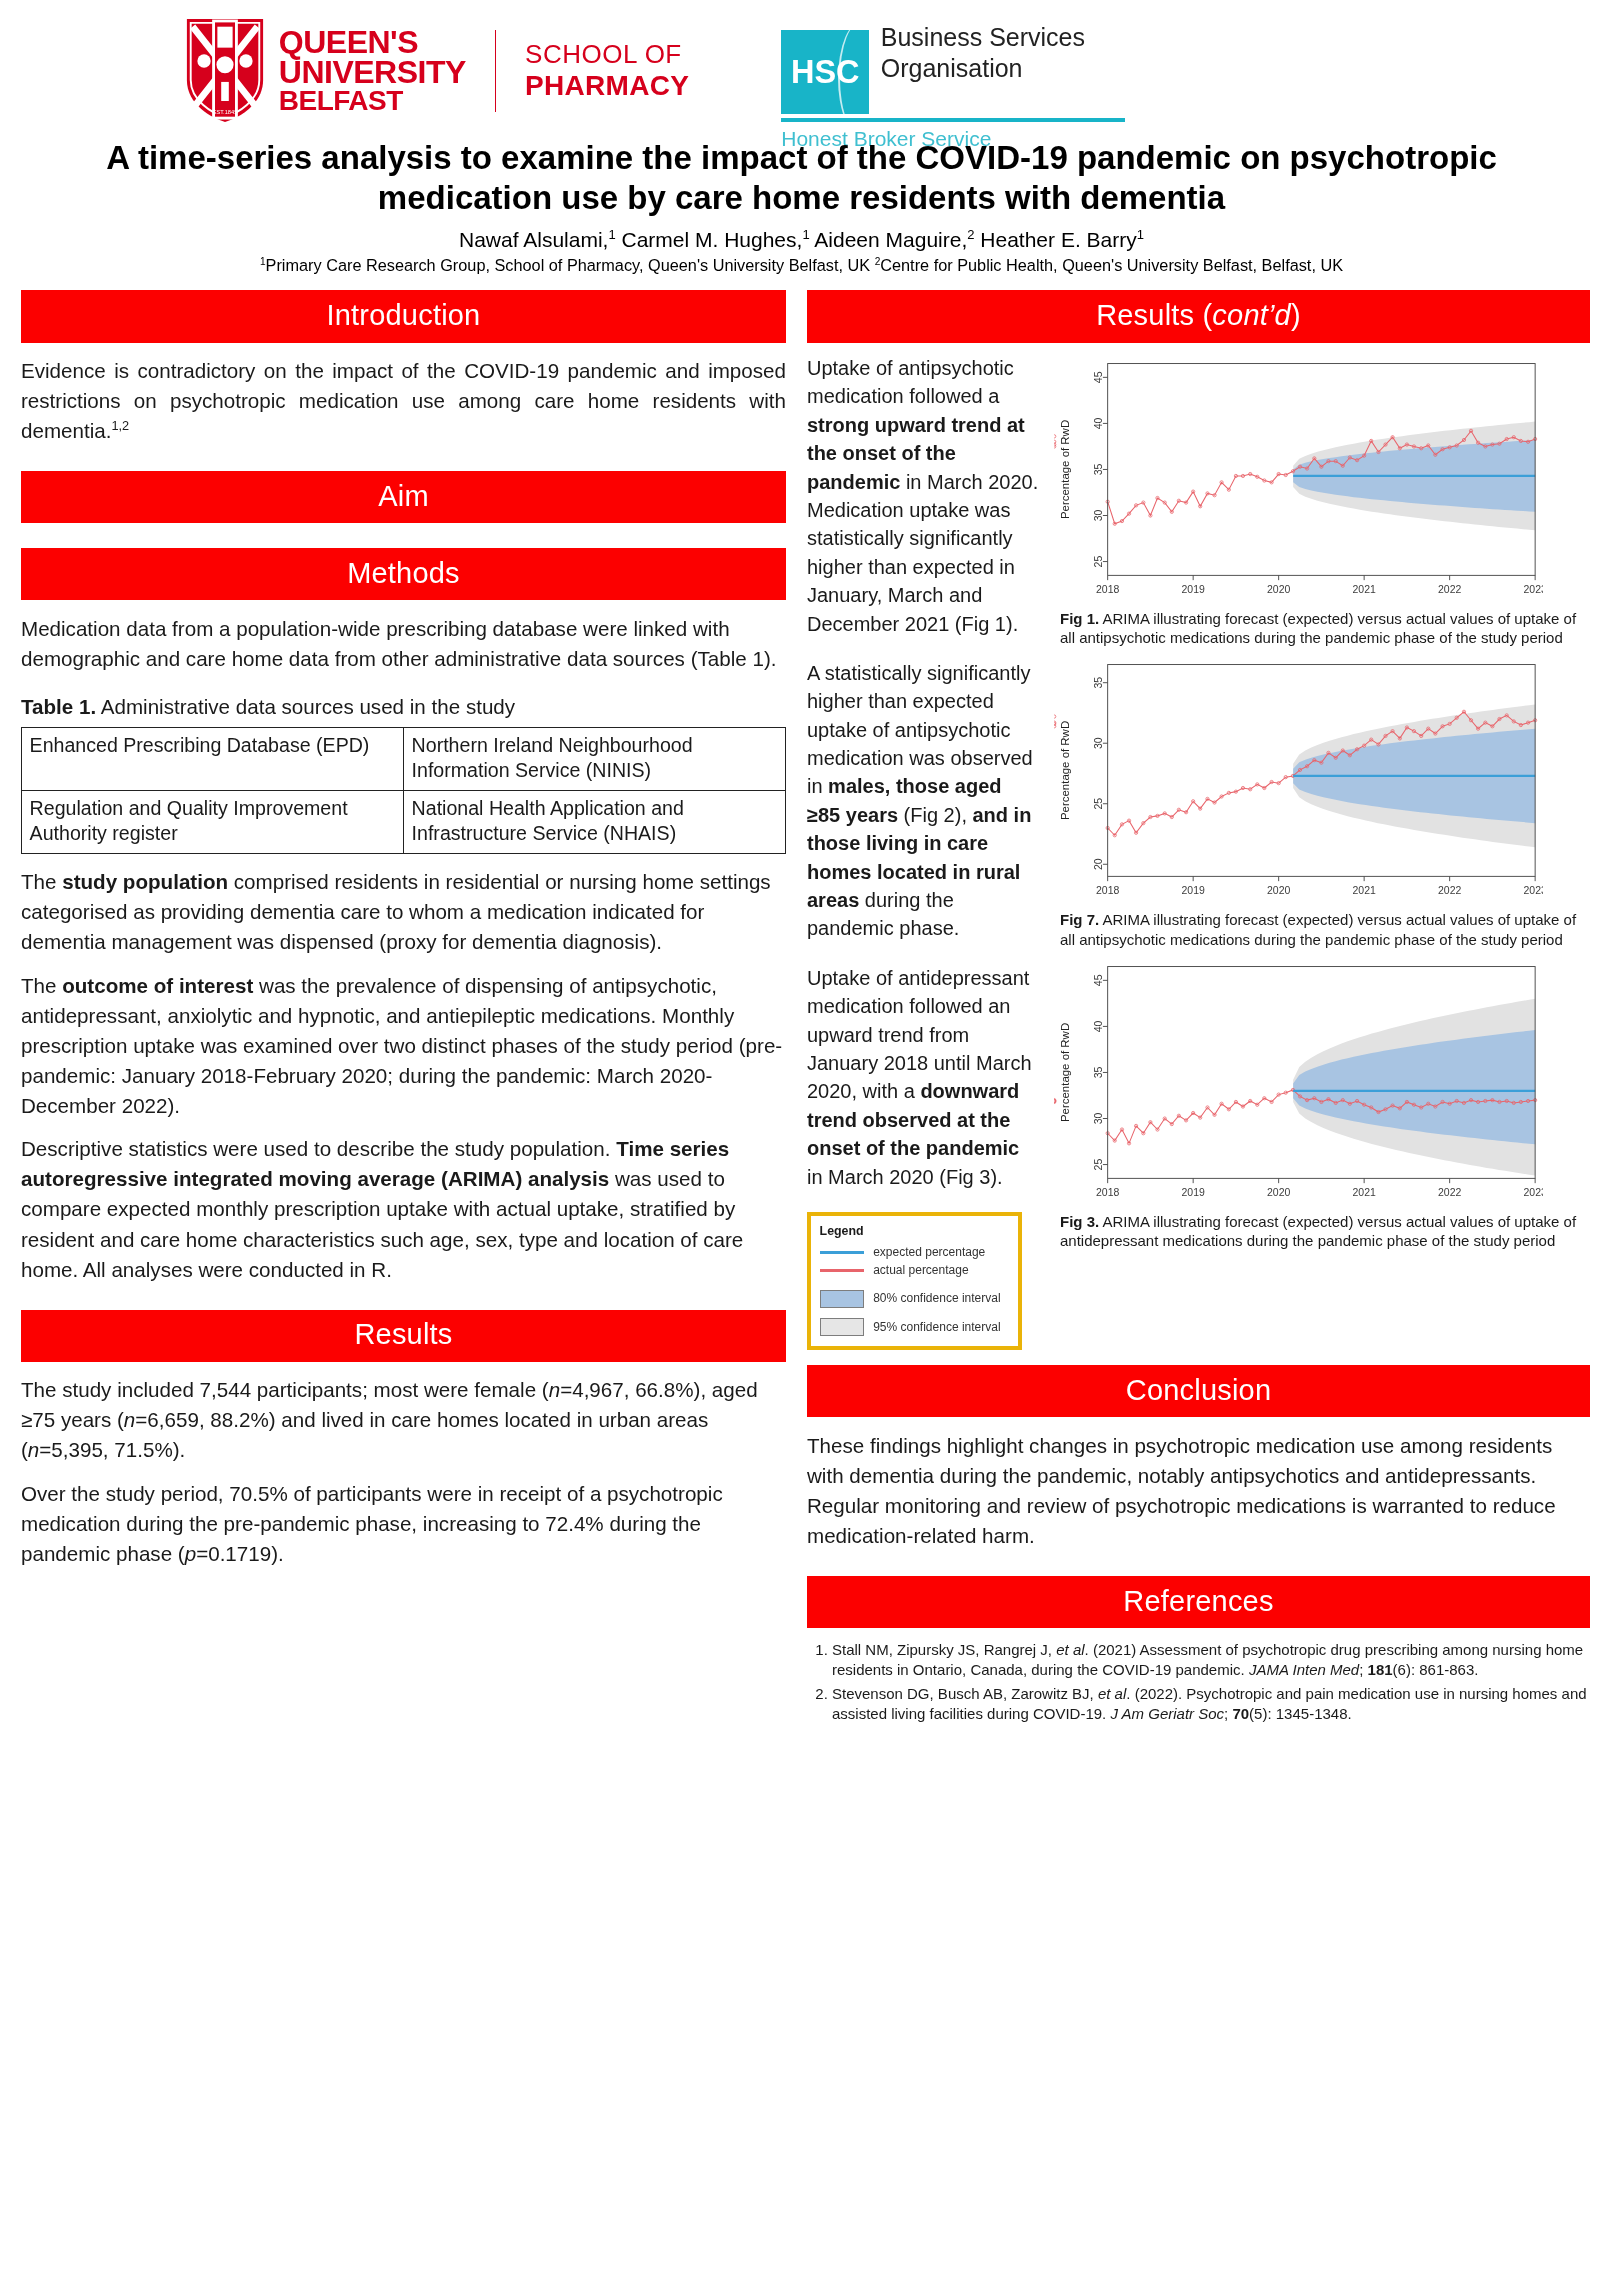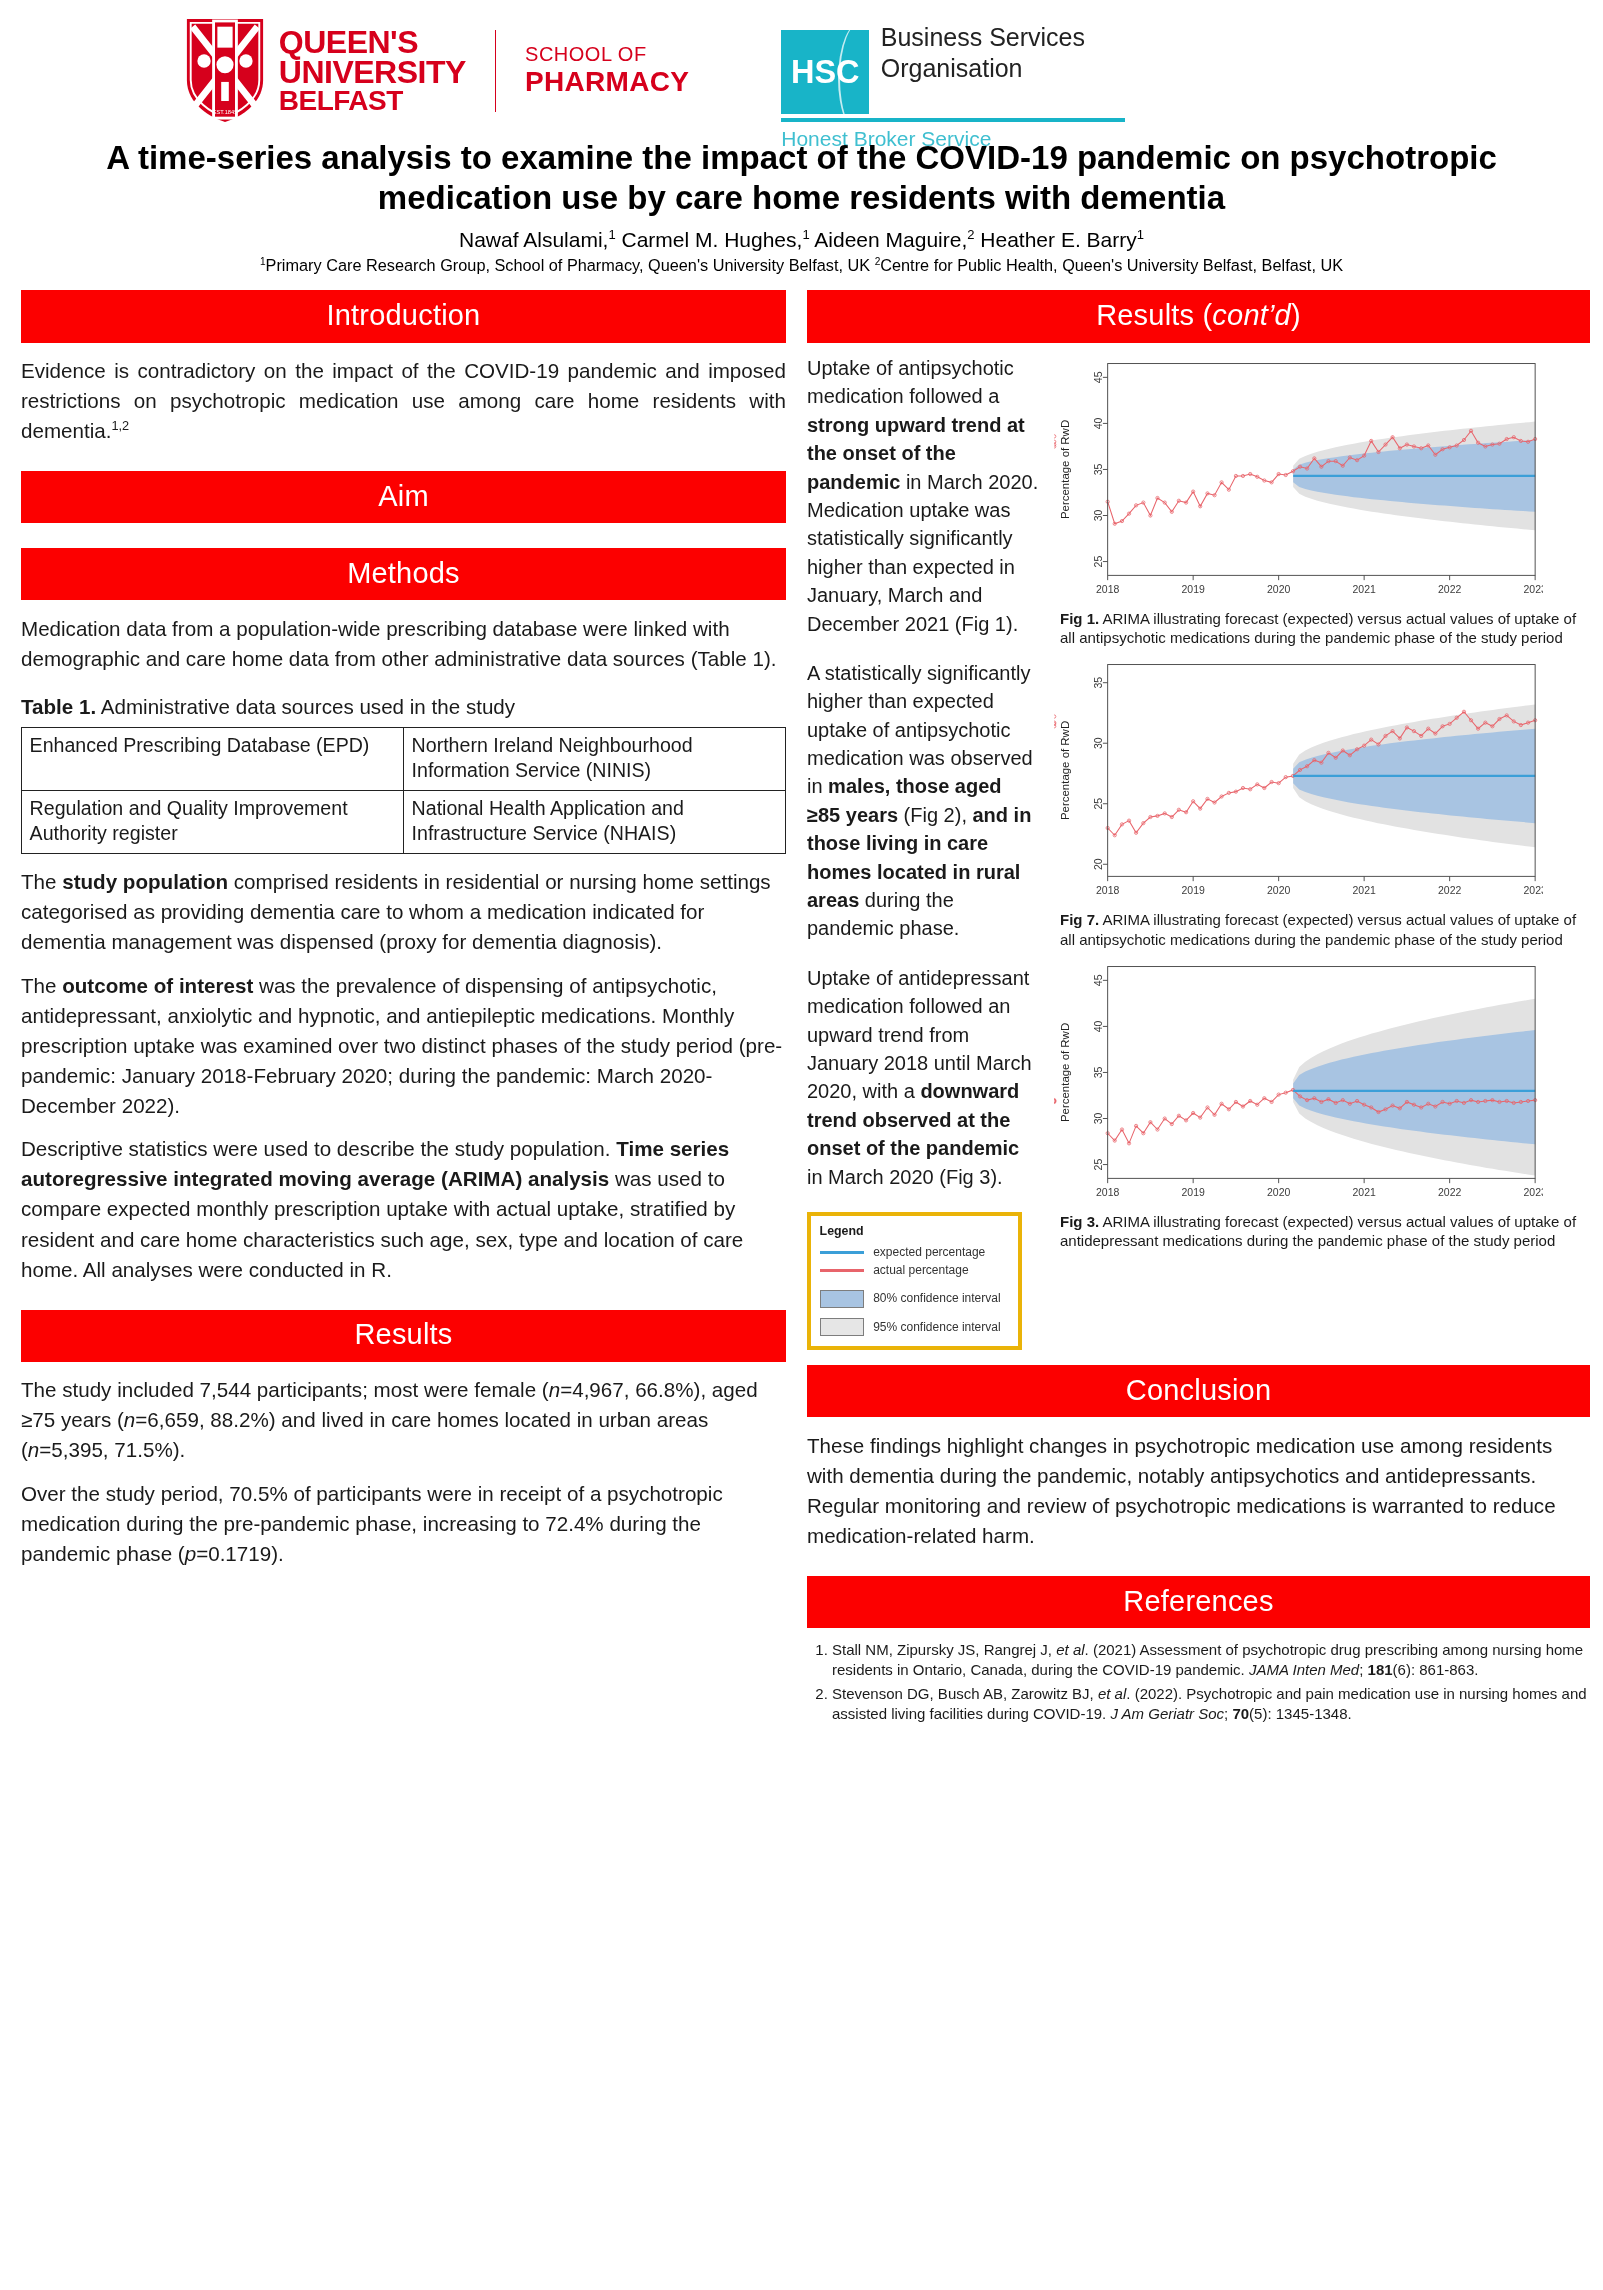--- a/index.html
+++ b/index.html
@@ -16,21 +16,21 @@
   
   .logos { display:flex; align-items:center; justify-content:flex-start; padding:13.4px 0 5.7px 172px; height:134px; gap:92px; }
   .qub-logo { display:flex; align-items:center; gap:13.4px; }
   .qub-shield { width:80px; height:107px; position:relative; }
   .qub-shield svg { display:block; }
   .qub-word { color:#d6001c; font-weight:bold; line-height:0.96; letter-spacing:-0.5px; }
   .qub-word div { font-size:32px; }
   .qub-word .belfast { font-size:28px; }
   .qub-divider { width:1.9px; height:82px; background:#d6001c; margin:0 15.3px; }
   .qub-sub { line-height:1.15; }
-  .qub-sub .so { color:#d6001c; font-size:20px; letter-spacing:0.5px; }
+  .qub-sub .so { color:#d6001c; font-size:26px; letter-spacing:0.5px; }
   .qub-sub .ph { color:#d6001c; font-size:28px; font-weight:bold; letter-spacing:0.3px; }
 
   .hsc-logo { display:flex; flex-direction:column; align-items:flex-start; }
   .hsc-top { display:flex; align-items:stretch; gap:11.5px; }
   .hsc-mark { width:88px; height:84px; background:#18b4c8; color:#ffffff; font-weight:bold; font-size:32.5px;
               display:flex; align-items:center; justify-content:center; position:relative; overflow:hidden;margin-top:39px; }
   .hsc-mark::after{content:"";position:absolute;right:-17px;top:-9.6px;width:46px;height:115px;border-left:2.9px solid rgba(255,255,255,.75);border-radius:50%/50%;}
   .hsc-names { display:flex; flex-direction:column; justify-content:center; line-height:1.22; }
   .hsc-names span { font-size:25px; color:#222; }
   .hsc-rule { width:344px; height:3.8px; background:#18b4c8; margin-top:3.8px; }

